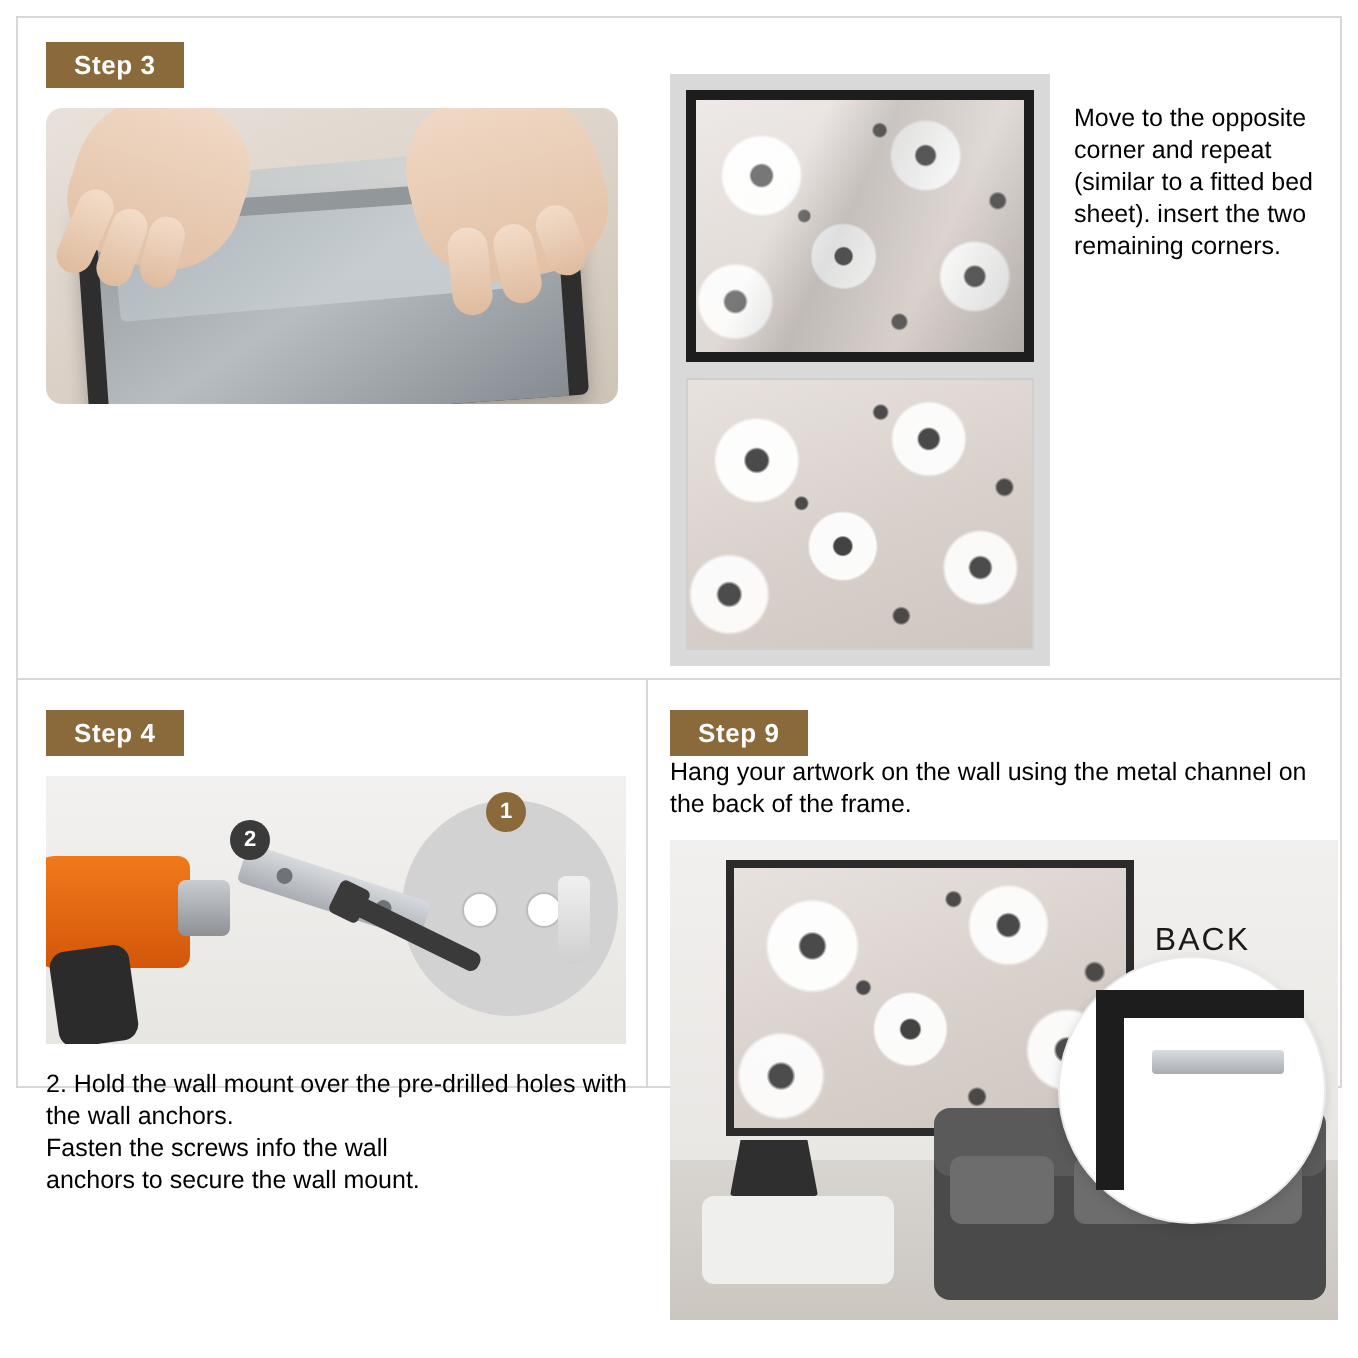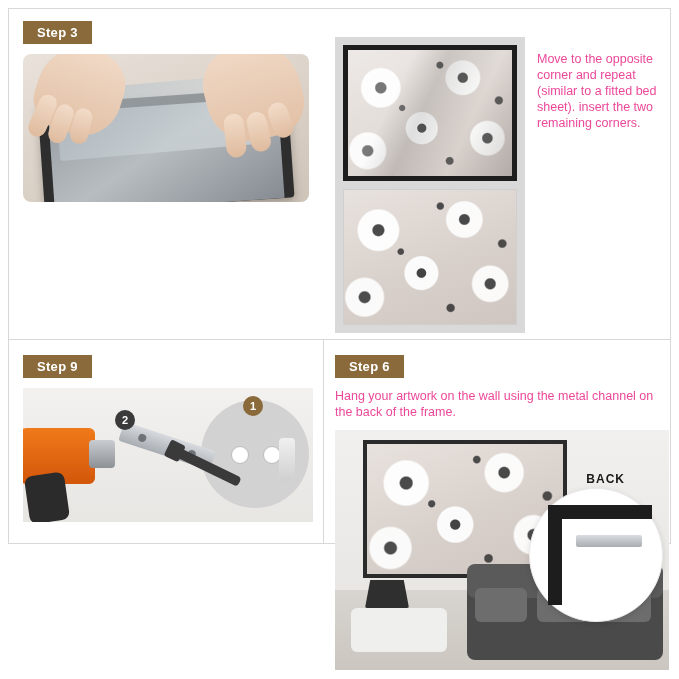--- a/index.html
+++ b/index.html
@@ -48,21 +48,21 @@
     background: #8a6a3a;
     color: #ffffff;
     font-size: 13px;
     font-weight: bold;
     padding: 4px 14px;
     letter-spacing: 0.3px;
   }
   .caption {
     font-size: 12.5px;
     line-height: 1.28;
-    color: #ec4899;
+    color: #000000;
     white-space: pre-line;
   }
   .caption.brown {
     color: #7a5a2a;
   }
 
   
   #step3 {
     position: absolute;
     left: 14px;
@@ -337,21 +337,20 @@
   #step4-cap .para + .para { margin-top: 12px; }
 
   
   #step5 {
     position: absolute;
     left: 326px;
     top: 346px;
     width: 336px;
   }
   #step5-cap {
-    margin-top: 10px;
   }
   #step5-photo {
     position: relative;
     margin-top: 10px;
     width: 334px;
     height: 240px;
     overflow: hidden;
     background: linear-gradient(180deg, #efeeec 0%, #e3e1df 100%);
   }
   .room-wall {
@@ -426,22 +425,22 @@
     height: 132px;
     border-radius: 50%;
     background: #ffffff;
     border: 1px solid #eaeaea;
     box-shadow: 0 2px 6px rgba(0,0,0,0.12);
   }
   .back-label {
     position: absolute;
     right: 44px;
     top: 42px;
-    font-size: 12px;
-    font-weight: bold;
+    font-size: 16px;
+    font-weight: normal;
     letter-spacing: 1px;
     color: #1a1a1a;
   }
   .back-frame-v {
     position: absolute;
     left: 18px;
     top: 16px;
     width: 14px;
     height: 100px;
     background: #1d1d1d;
@@ -503,21 +502,21 @@
       <div class="art-panel bottom">
         <div class="floral"></div>
       </div>
     </div>
 
     <div id="panels-text">
       <div class="caption">Move to the opposite corner and repeat (similar to a fitted bed sheet). insert the two remaining corners.</div>
     </div>
 
     <div id="step4">
-      <span class="step-badge">Step 9</span>
+      <span class="step-badge">Step 4</span>
 
       <div id="step4-photo">
         <div class="wall-bg"></div>
 
         <div class="circle-callout">
           <div class="anchor-hole" style="left:30px; top:46px;"></div>
           <div class="anchor-hole" style="left:62px; top:46px;"></div>
         </div>
         <div class="anchor-plug"></div>
 
@@ -532,25 +531,28 @@
 
         <div class="screw">
           <div class="screw-head"></div>
         </div>
 
         <div class="num-badge dark" style="left:92px; top:22px;">2</div>
         <div class="num-badge brown" style="right:50px; top:8px;">1</div>
       </div>
 
       <div id="step4-cap">
+        <div class="caption para">2. Hold the wall mount over the pre-drilled holes with the wall anchors.
+Fasten the screws info the wall
+anchors to secure the wall mount.</div>
       </div>
     </div>
 
     <div id="step5">
-      <span class="step-badge">Step 6</span>
+      <span class="step-badge">Step 9</span>
 
       <div id="step5-cap">
         <div class="caption">Hang your artwork on the wall using the metal channel on the back of the frame.</div>
       </div>
 
       <div id="step5-photo">
         <div class="room-wall"></div>
         <div class="room-floor"></div>
 
         <div class="room-art">

